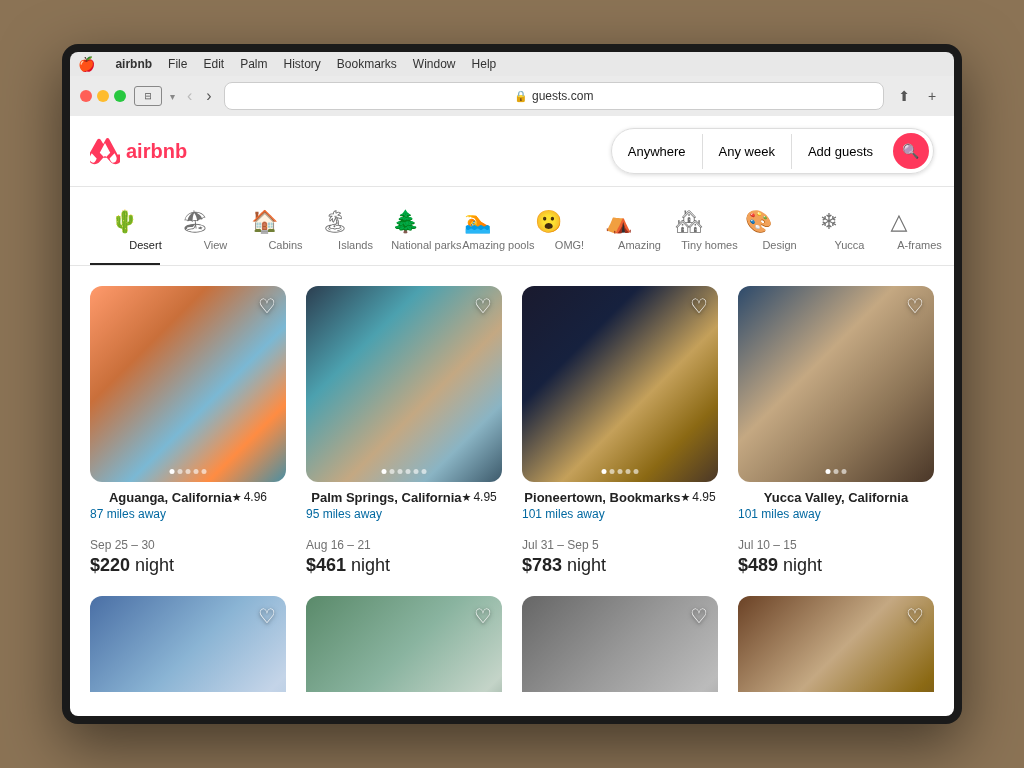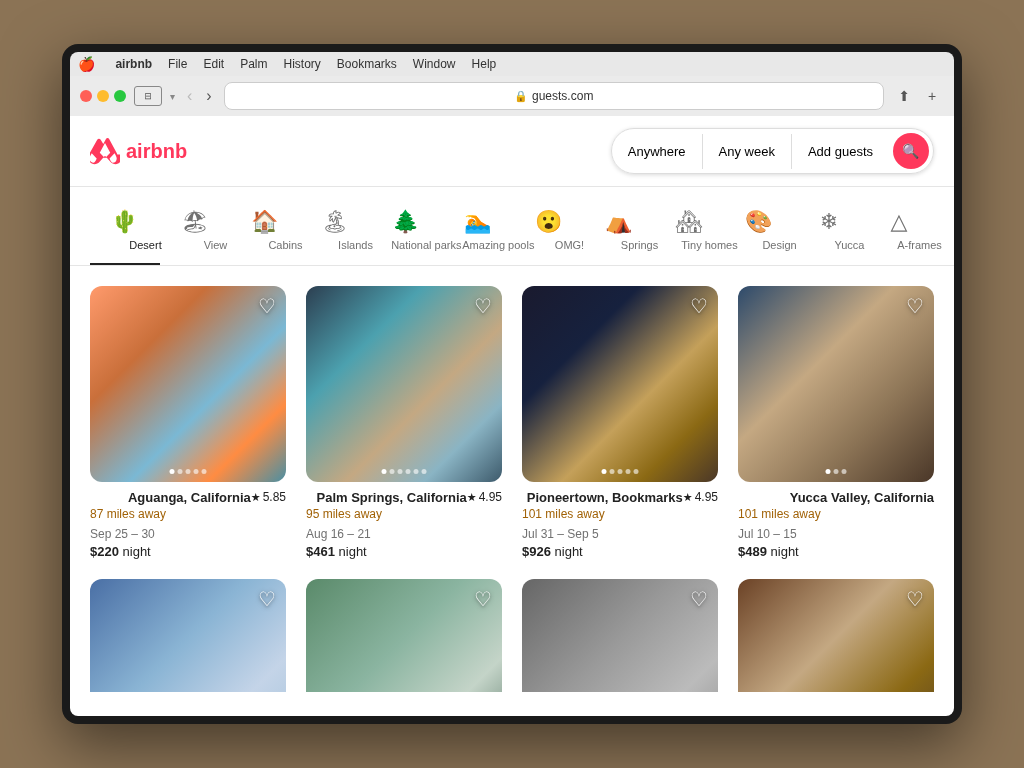--- a/index.html
+++ b/index.html
@@ -313,49 +313,49 @@
       background: white;
       opacity: 0.6;
     }
     .dot.active { opacity: 1; }
 
     .listing-info {
       padding: 8px 0 0;
     }
     .listing-title-row {
       display: flex;
-      justify-content: flex-end;
+      justify-content: center;
       align-items: flex-start;
       margin-bottom: 2px;
     }
     .listing-location {
       font-size: 13px;
       font-weight: 600;
       color: #222;
     }
     .listing-rating {
       display: flex;
       align-items: center;
       gap: 2px;
       font-size: 12px;
       color: #222;
     }
     .star-icon { color: #222; font-size: 11px; }
     .listing-distance {
       font-size: 12px;
-      color: #a16207;
-      margin-bottom: 6px;
+      color: #0369a1;
+      margin-bottom: 17px;
     }
     .listing-dates {
       font-size: 12px;
       color: #717171;
       margin-bottom: 3px;
     }
     .listing-price {
-      font-size: 13px;
+      font-size: 18px;
       color: #222;
     }
     .listing-price strong { font-weight: 600; }
 
     .browser-window {
       background: white;
       height: calc(100% - 24px);
       border-radius: 0 0 8px 8px;
       overflow: hidden;
       display: flex;
@@ -449,21 +449,21 @@
           <div class="category-item">
     <span class="category-icon">🏊</span>
     <span class="category-label">Amazing pools</span>
   </div>
           <div class="category-item">
     <span class="category-icon">😮</span>
     <span class="category-label">OMG!</span>
   </div>
           <div class="category-item">
     <span class="category-icon">⛺</span>
-    <span class="category-label">Springs</span>
+    <span class="category-label">Amazing</span>
   </div>
           <div class="category-item">
     <span class="category-icon">🏘</span>
     <span class="category-label">Tiny homes</span>
   </div>
           <div class="category-item">
     <span class="category-icon">🎨</span>
     <span class="category-label">Design</span>
   </div>
           <div class="category-item">
@@ -487,21 +487,21 @@
                 <div class="dot"></div>
                 <div class="dot"></div>
                 <div class="dot"></div>
               </div>
     </div>
     <div class="listing-info">
       <div class="listing-title-row">
         <span class="listing-location">Aguanga, California</span>
         <div class="listing-rating">
                   <span class="star-icon">★</span>
-                  <span>5.85</span>
+                  <span>4.96</span>
                 </div>
       </div>
       <div class="listing-distance">87 miles away</div>
       <div class="listing-dates">Sep 25 – 30</div>
       <div class="listing-price"><strong>$220</strong> night</div>
     </div>
   </div>
           <div class="listing-card">
     <div class="listing-image">
       <div class="listing-img-placeholder photo-palm-springs"></div>
@@ -543,21 +543,21 @@
     <div class="listing-info">
       <div class="listing-title-row">
         <span class="listing-location">Pioneertown, Bookmarks</span>
         <div class="listing-rating">
                   <span class="star-icon">★</span>
                   <span>4.95</span>
                 </div>
       </div>
       <div class="listing-distance">101 miles away</div>
       <div class="listing-dates">Jul 31 – Sep 5</div>
-      <div class="listing-price"><strong>$926</strong> night</div>
+      <div class="listing-price"><strong>$783</strong> night</div>
     </div>
   </div>
           <div class="listing-card">
     <div class="listing-image">
       <div class="listing-img-placeholder photo-yucca"></div>
       <button class="wishlist-btn">♡</button>
       <div class="dots-indicator">
                 <div class="dot active"></div>
                 <div class="dot"></div>
                 <div class="dot"></div>

